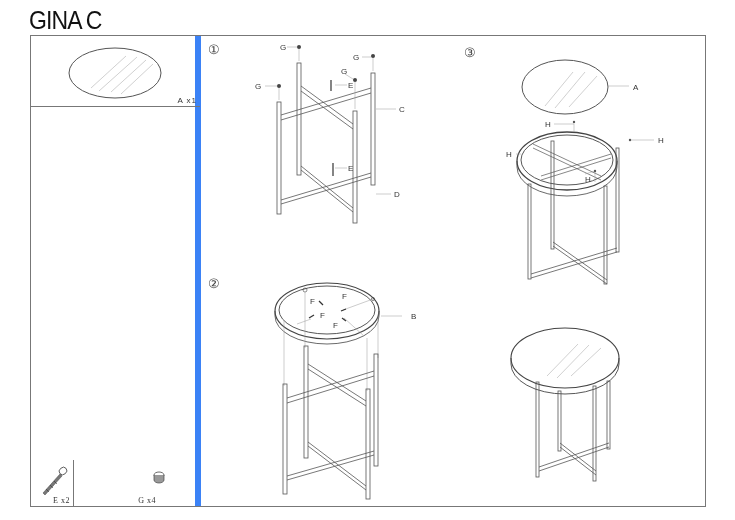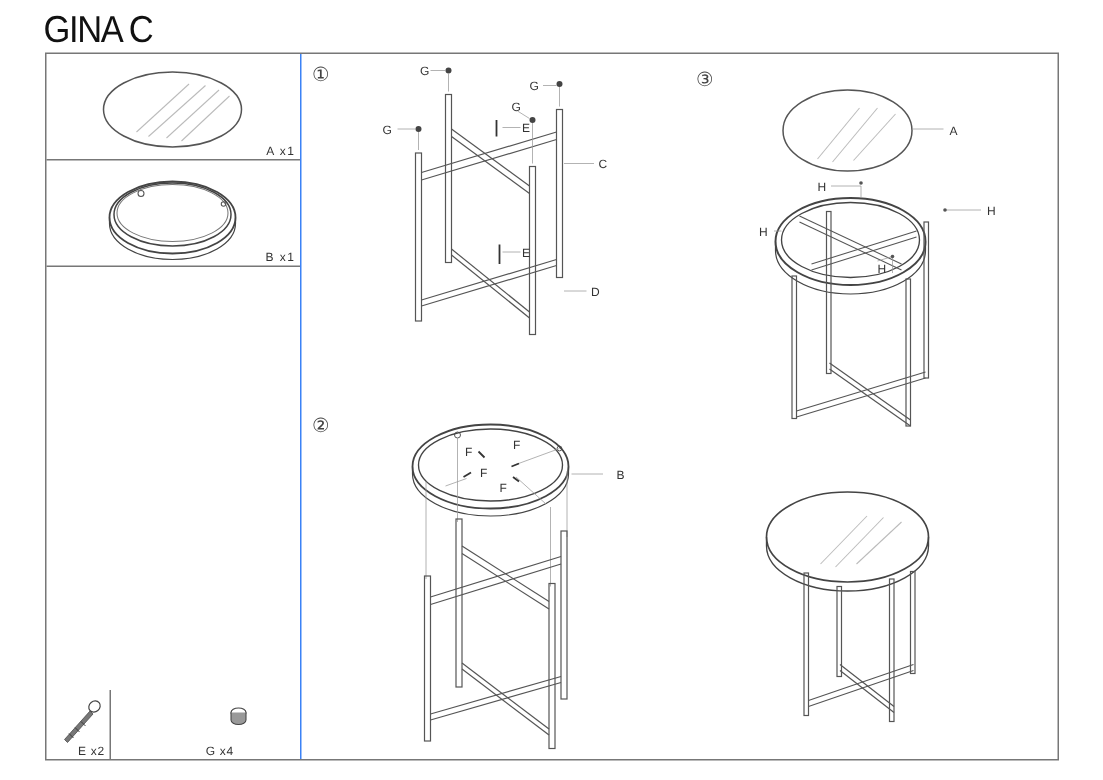--- a/index.html
+++ b/index.html
@@ -1,23 +1,23 @@
 <!DOCTYPE html>
 <html><head>
 <meta charset="utf-8">
 <style>
   html, body { margin:0; padding:0; background:#fff; }
   body { width:735px; height:520px; position:relative; overflow:hidden; font-family:"Liberation Sans", sans-serif; color:#222; }
   .title { position:absolute; left:29px; top:6px; font-size:25px; letter-spacing:-1px; color:#111; font-family:"Liberation Sans", sans-serif; transform:scaleX(0.92); transform-origin:left top; }
   .frame { position:absolute; left:30px; top:35px; width:676px; height:472px; border:1px solid #777; box-sizing:border-box; }
-  .left-col { position:absolute; left:0; top:0; width:170px; height:100%; border-right:1px solid #3b82f6; box-sizing:border-box; }
+  .left-col { position:absolute; left:0; top:0; width:170px; height:100%; border-right:6px solid #3b82f6; box-sizing:border-box; }
   .part { position:absolute; left:0; width:169px; border-bottom:1px solid #777; box-sizing:border-box; }
   .part-label { position:absolute; right:3px; bottom:1px; font-size:8px; color:#333; letter-spacing:1px; }
   .hw-row { position:absolute; left:0; top:424px; width:169px; height:46px; }
-  .hw { position:absolute; top:0; height:46px; border-right:1px solid #777; box-sizing:border-box; }
+  .hw { position:absolute; top:0; height:46px; border-right:1px solid #777; box-sizing:border-box;font-family:Liberation Serif, serif; }
   .hw:last-child { border-right:none; }
   .hw-label { position:absolute; right:3px; bottom:1px; font-size:8px; color:#333; letter-spacing:0.5px; }
   svg { position:absolute; overflow:visible; }
   .stepnum { position:absolute; font-size:13px; color:#444; }
   .callout { font-family:"Liberation Sans", sans-serif; font-size:8px; fill:#333; }
 </style>
 </head>
 <body>
 
 <div class="title">GINA C</div>
@@ -30,31 +30,20 @@
       <svg width="169" height="71">
         <ellipse cx="84" cy="37" rx="46" ry="25" fill="none" stroke="#555" stroke-width="1"></ellipse>
         <line x1="60" y1="52" x2="95" y2="20" stroke="#bbb" stroke-width="0.7"></line>
         <line x1="68" y1="55" x2="106" y2="21" stroke="#bbb" stroke-width="0.7"></line>
         <line x1="80" y1="56" x2="115" y2="24" stroke="#bbb" stroke-width="0.7"></line>
         <line x1="90" y1="58" x2="122" y2="28" stroke="#bbb" stroke-width="0.7"></line>
       </svg>
       <span class="part-label">A x1</span>
     </div>
 
-    <div class="part" style="top:71px;height:71px;">
-      <svg width="169" height="71">
-        <ellipse cx="84" cy="38" rx="42" ry="24" fill="none" stroke="#444" stroke-width="1.2"></ellipse>
-        <ellipse cx="84" cy="36" rx="39" ry="21" fill="none" stroke="#444" stroke-width="1"></ellipse>
-        <ellipse cx="84" cy="35" rx="37" ry="19" fill="none" stroke="#777" stroke-width="0.7"></ellipse>
-        <path d="M42,38 L42,42 A42,24 0 0 0 126,42 L126,38" fill="none" stroke="#444" stroke-width="0.8"></path>
-        <circle cx="63" cy="22" r="2" fill="none" stroke="#555" stroke-width="0.7"></circle>
-        <circle cx="118" cy="29" r="1.5" fill="none" stroke="#555" stroke-width="0.7"></circle>
-      </svg>
-      <span class="part-label">B x1</span>
-    </div>
 
 
 
     <div class="hw-row">
       <div class="hw" style="left:0;width:43px;">
         <svg width="43" height="46">
           <ellipse cx="32" cy="11" rx="4" ry="3.5" fill="none" stroke="#444" stroke-width="0.8" transform="rotate(-40 32 11)"></ellipse>
           <polygon points="29,14 12,33 14,35 31,16" fill="#777" stroke="#444" stroke-width="0.5"></polygon>
           <line x1="15" y1="29" x2="18" y2="32" stroke="#333" stroke-width="0.6"></line>
           <line x1="19" y1="25" x2="22" y2="28" stroke="#333" stroke-width="0.6"></line>

